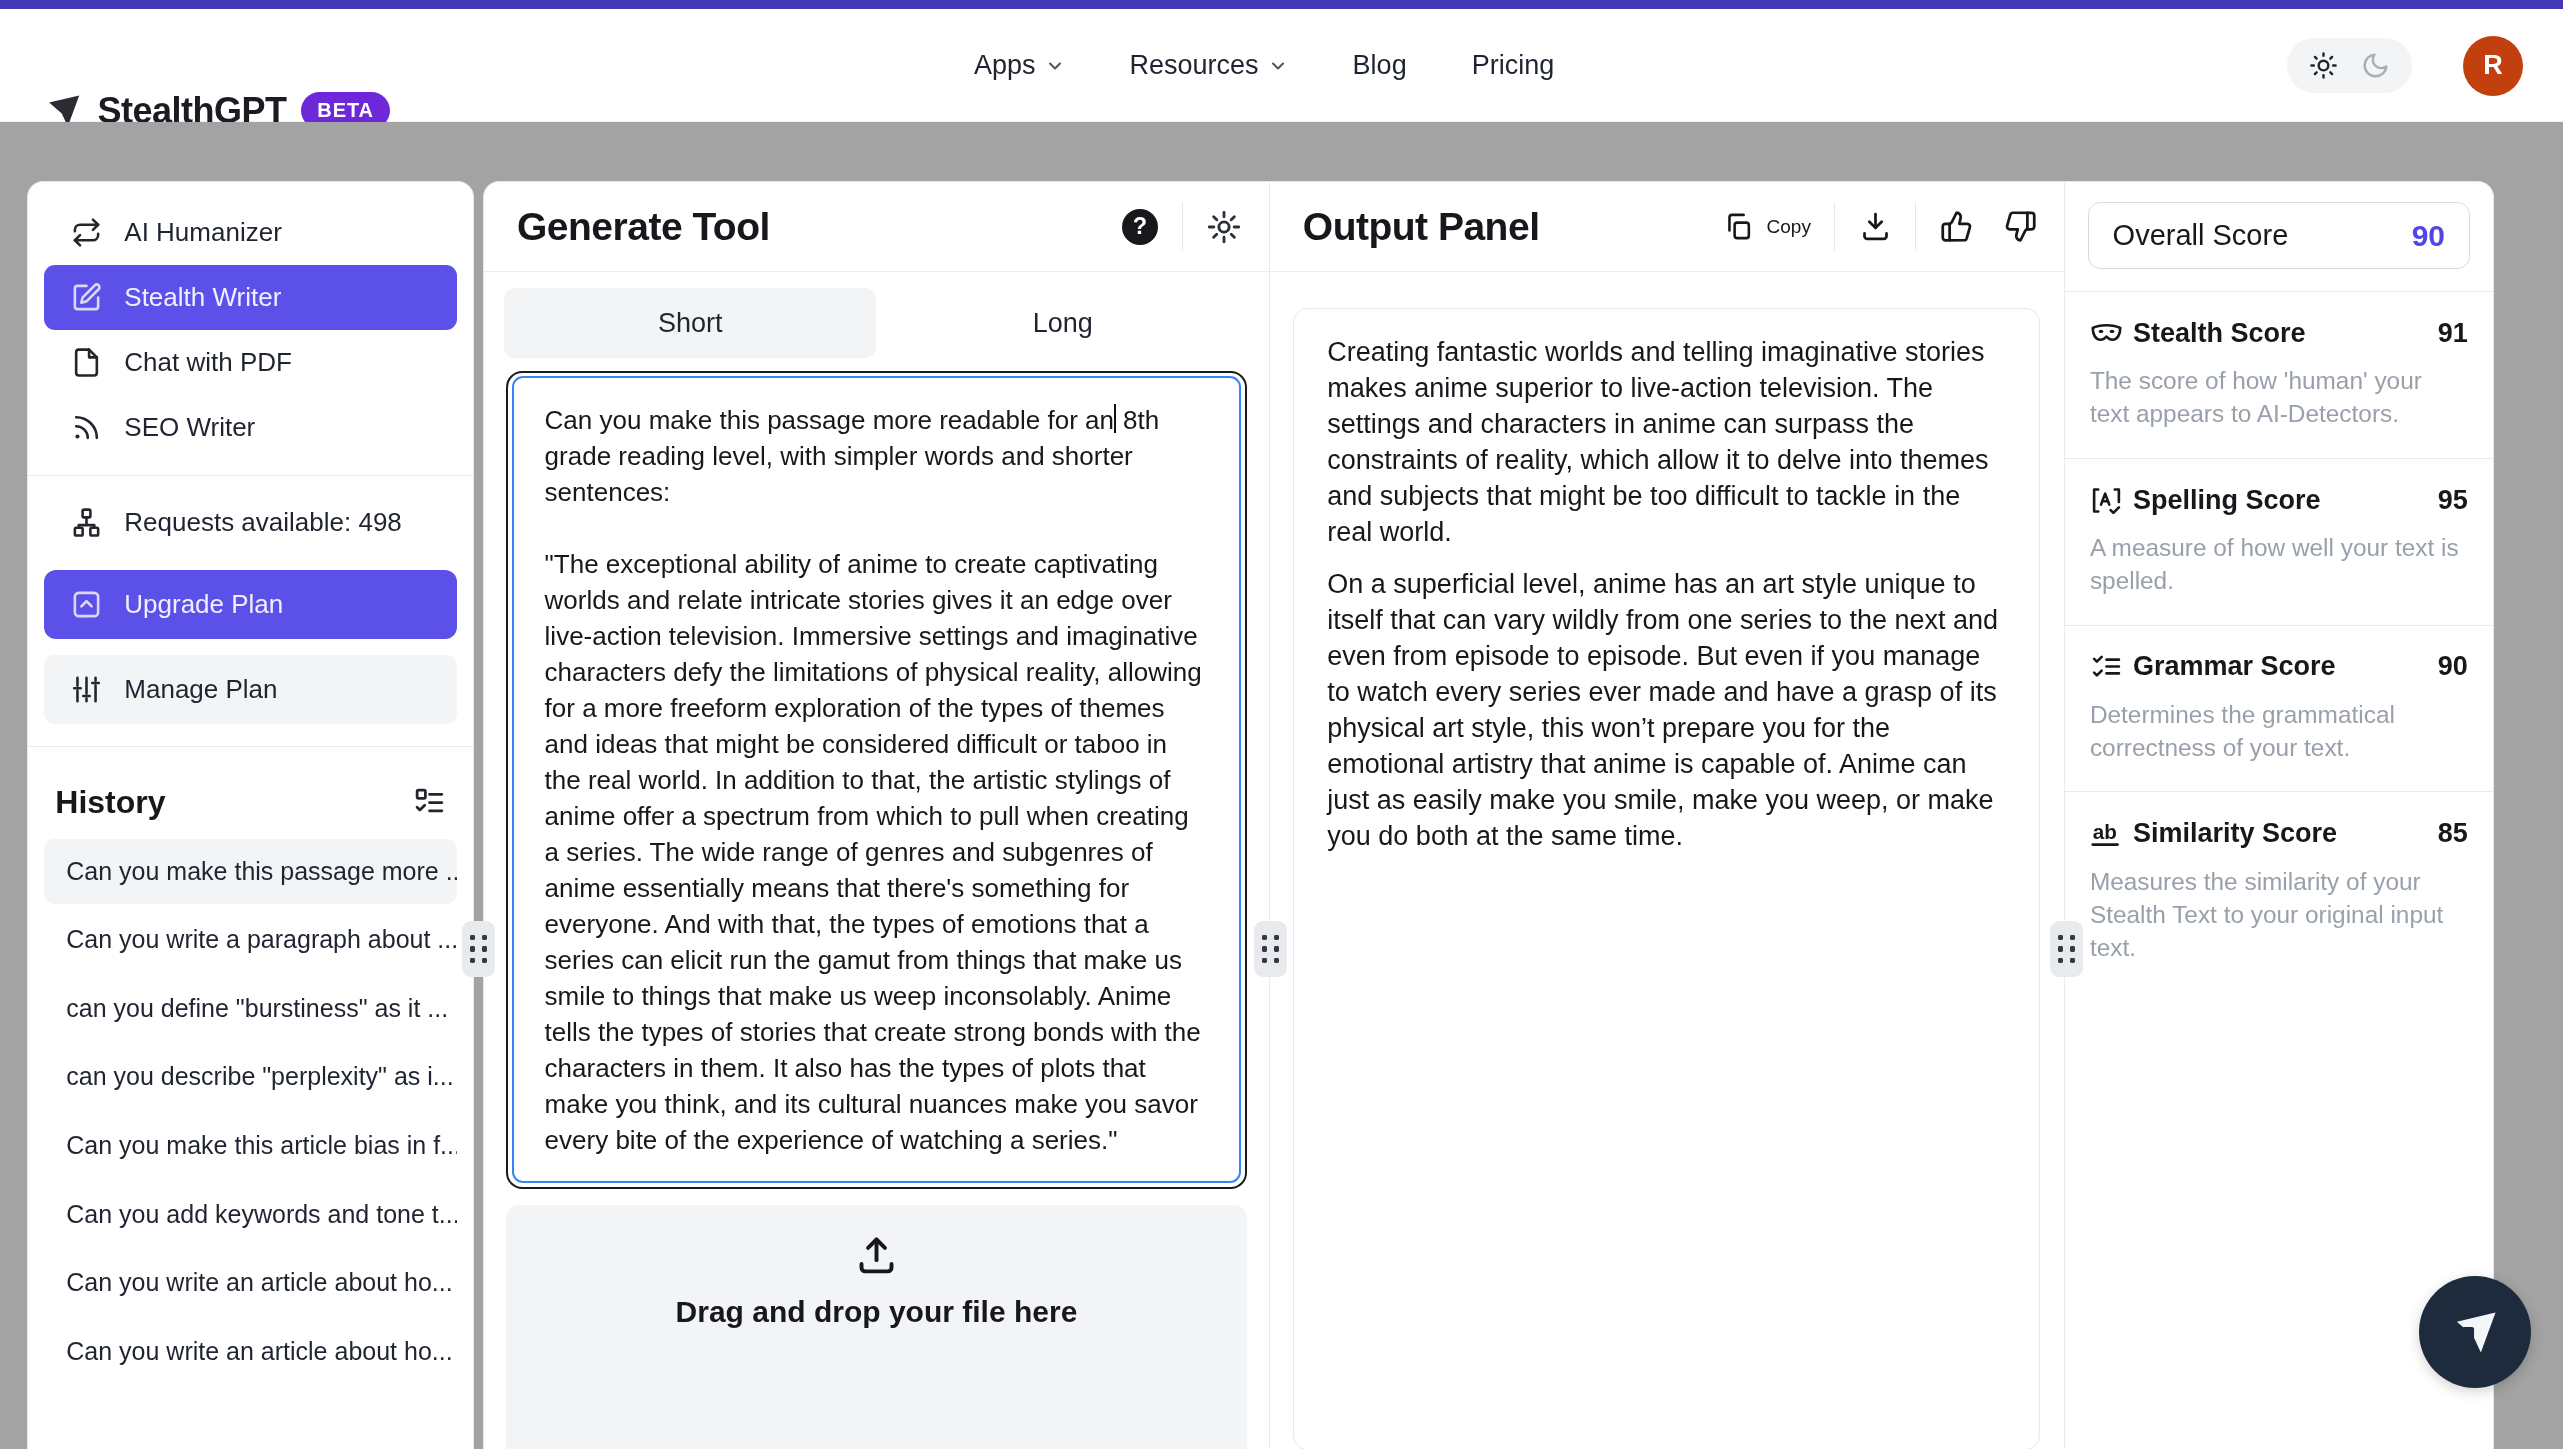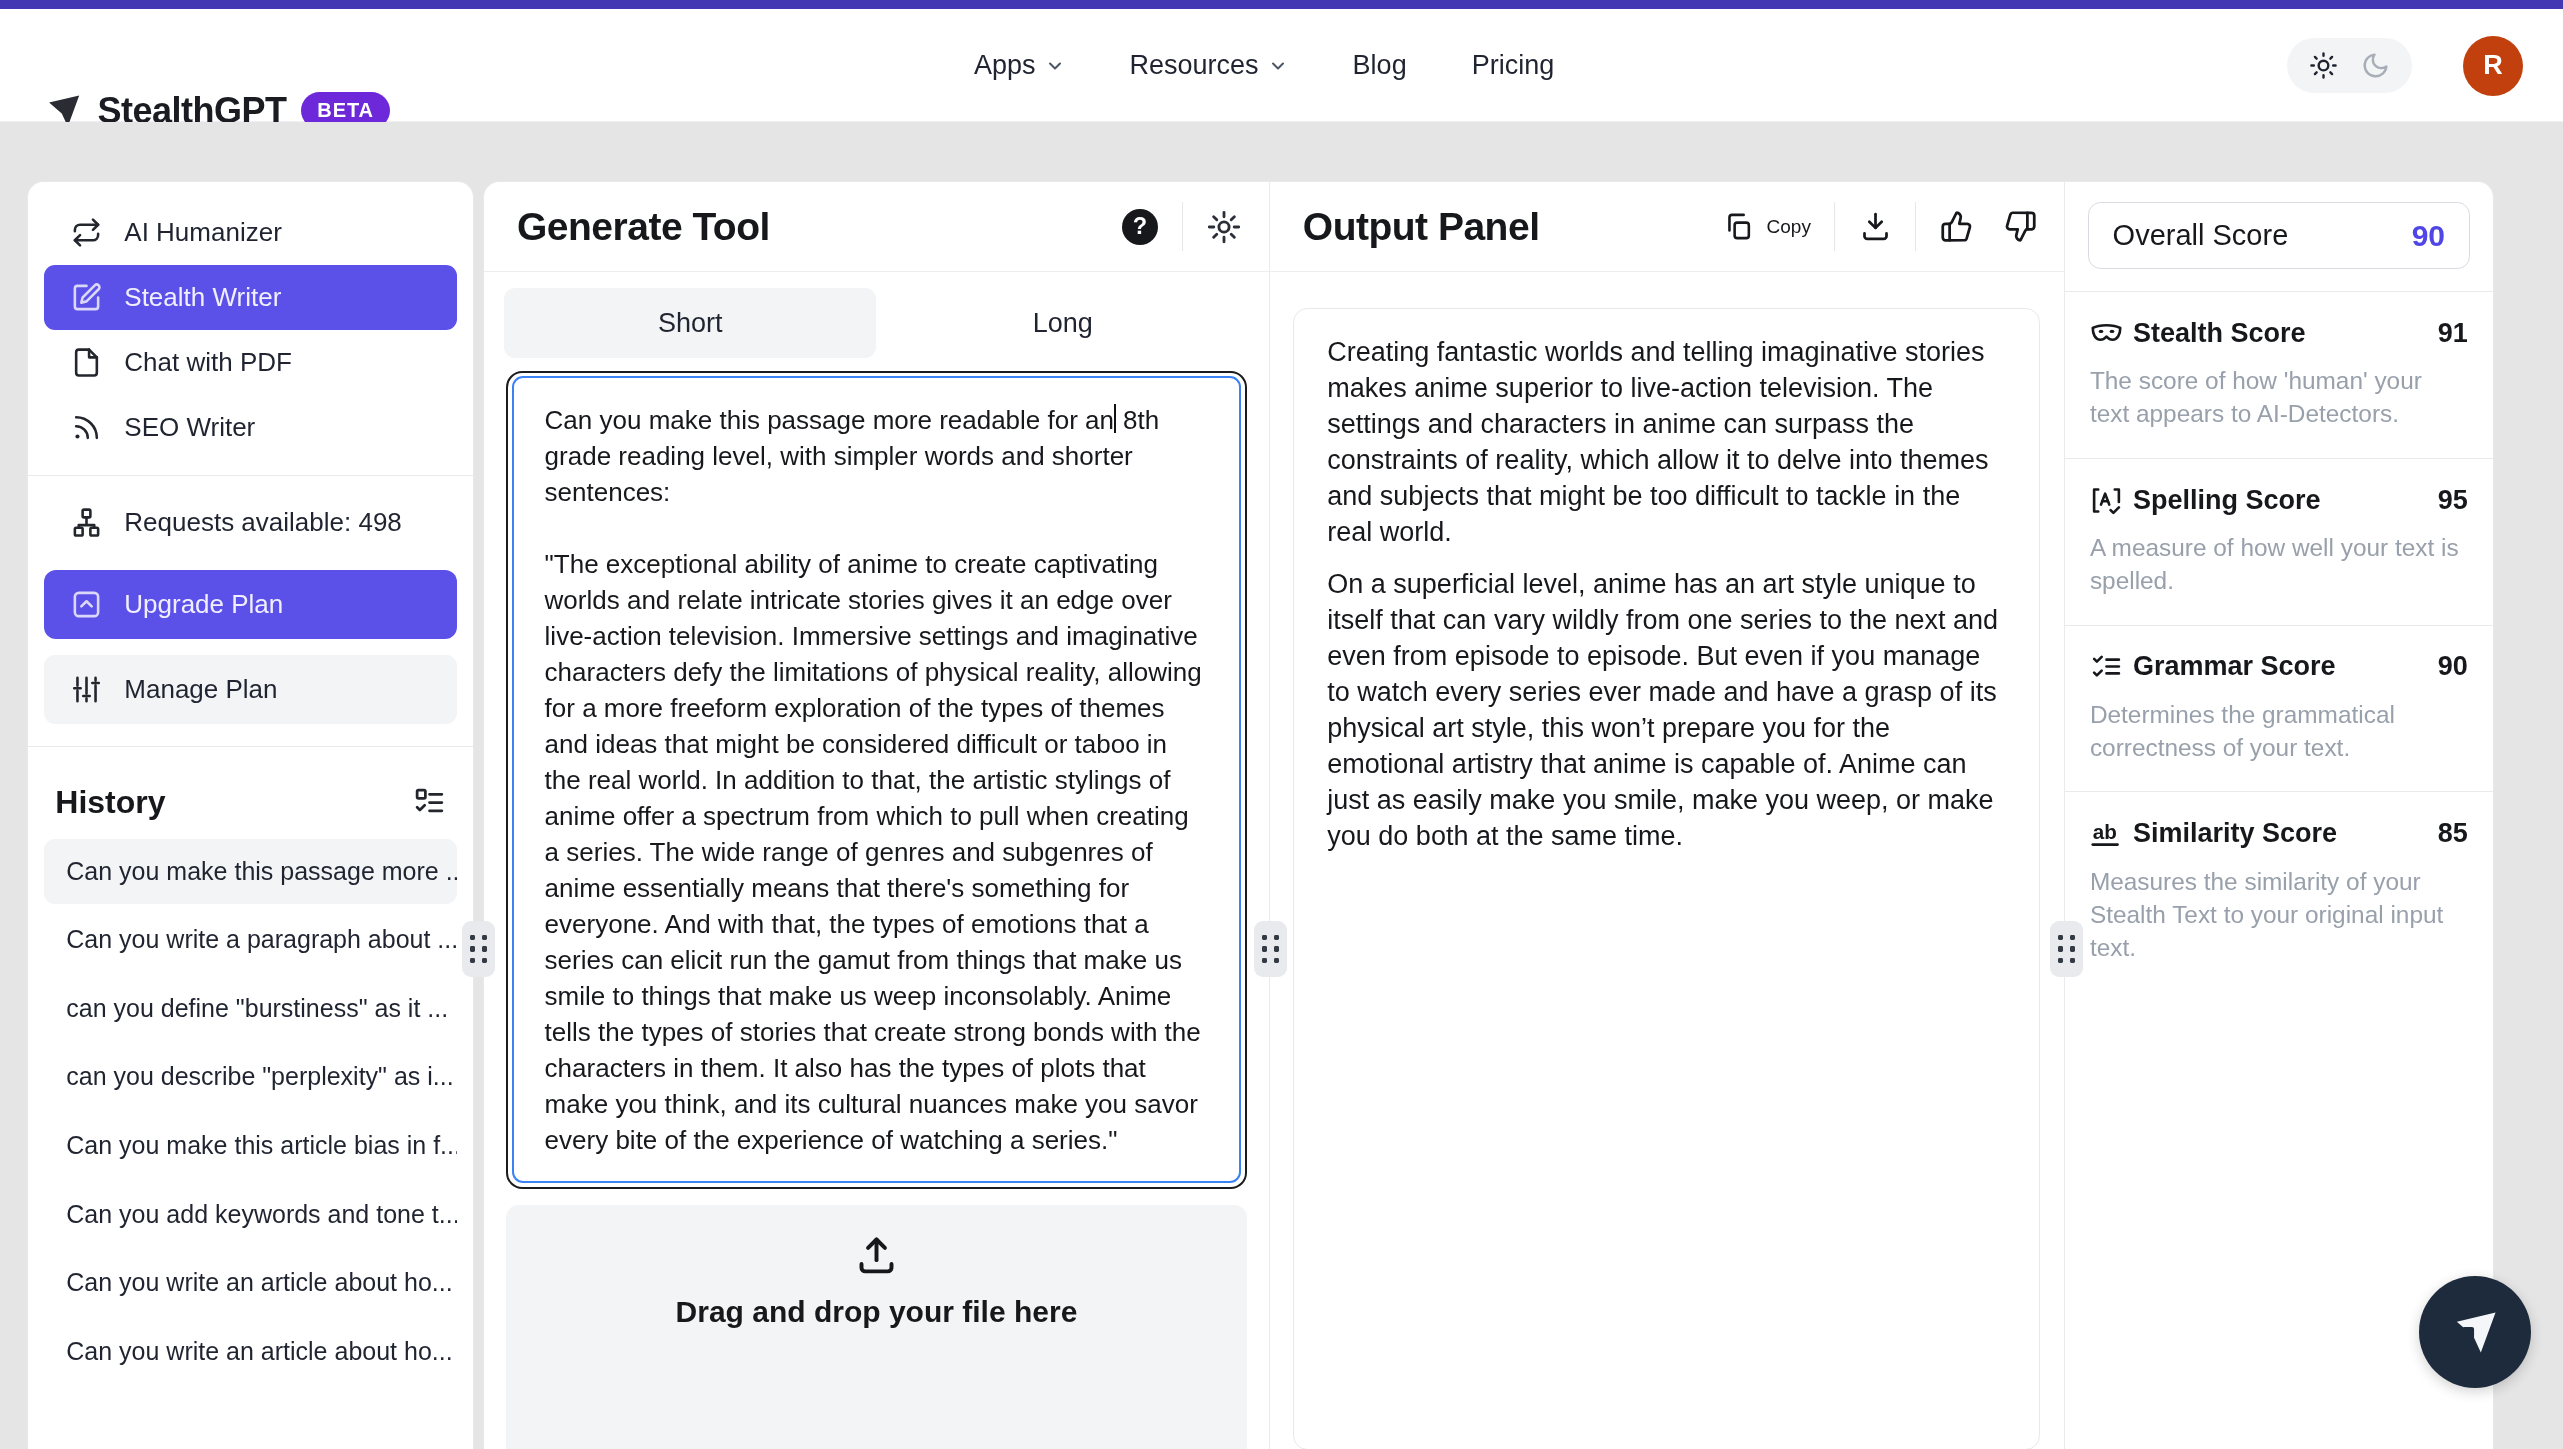--- a/index.html
+++ b/index.html
@@ -15,21 +15,21 @@
   .brand { position:absolute; left:45px; top:4px; height:113px; display:flex; align-items:center; gap:14.5px;margin-top:41px; }
   .brand-name { font-size:36px; font-weight:700; letter-spacing:-0.5px; color:#1B1C22; }
   .beta { background:#6d28d9; color:#fff; font-size:20px; font-weight:700; letter-spacing:0.9px; padding:7.2px 16.3px; border-radius:902px; }
   .nav { position:absolute; left:974px; top:0; height:113px; display:flex; align-items:center; gap:65px; }
   .nav-item { display:flex; align-items:center; gap:9px; font-size:27px; color:#1F2430; cursor:pointer; }
   .hdr-right { position:absolute; right:40px; top:0; height:113px; display:flex; align-items:center; gap:51px; }
   .theme-pill { display:flex; align-items:center; gap:23.5px; background:#F3F4F6; border-radius:902px; padding:12.6px 22px; }
   .avatar { width:60px; height:60px; border-radius:50%; background:#C2400E; color:#fff; display:flex; align-items:center; justify-content:center; font-size:27px; font-weight:700; }
 
   
-  .main { position:absolute; left:0; top:122px; width:2563px; height:1328px; background:#e5e5e5; }
+  .main { position:absolute; left:0; top:122px; width:2563px; height:1328px; background:#a3a3a3; }
   .card { position:absolute; top:59px; height:1269px; background:#fff; border:0.9px solid #E6E8EB; border-bottom:none; border-radius:16.3px 16.3px 0 0; overflow:hidden; }
 
   
   .sidebar { left:27px; width:447px; padding:18px 16.3px; }
   .tool, .acct-row { display:flex; align-items:center; gap:22px; height:65px; border-radius:11px; padding-left:27px; font-size:26px; font-weight:500; color:#1F2430; }
   .tool { cursor:pointer; }
   .tool.active { background:#5B51E8; color:#F1EFFF; }
   .sb-divider { height:0.9px; background:#E9EAEC; margin:14.5px -16.3px; }
   .sb-btn { display:flex; align-items:center; gap:22px; height:69px; border-radius:11px; padding-left:27px; font-size:26px; font-weight:500; cursor:pointer; }
   .sb-btn.primary { background:#5B51E8; color:#F1EFFF; margin-top:15px;border-radius:12px; }

